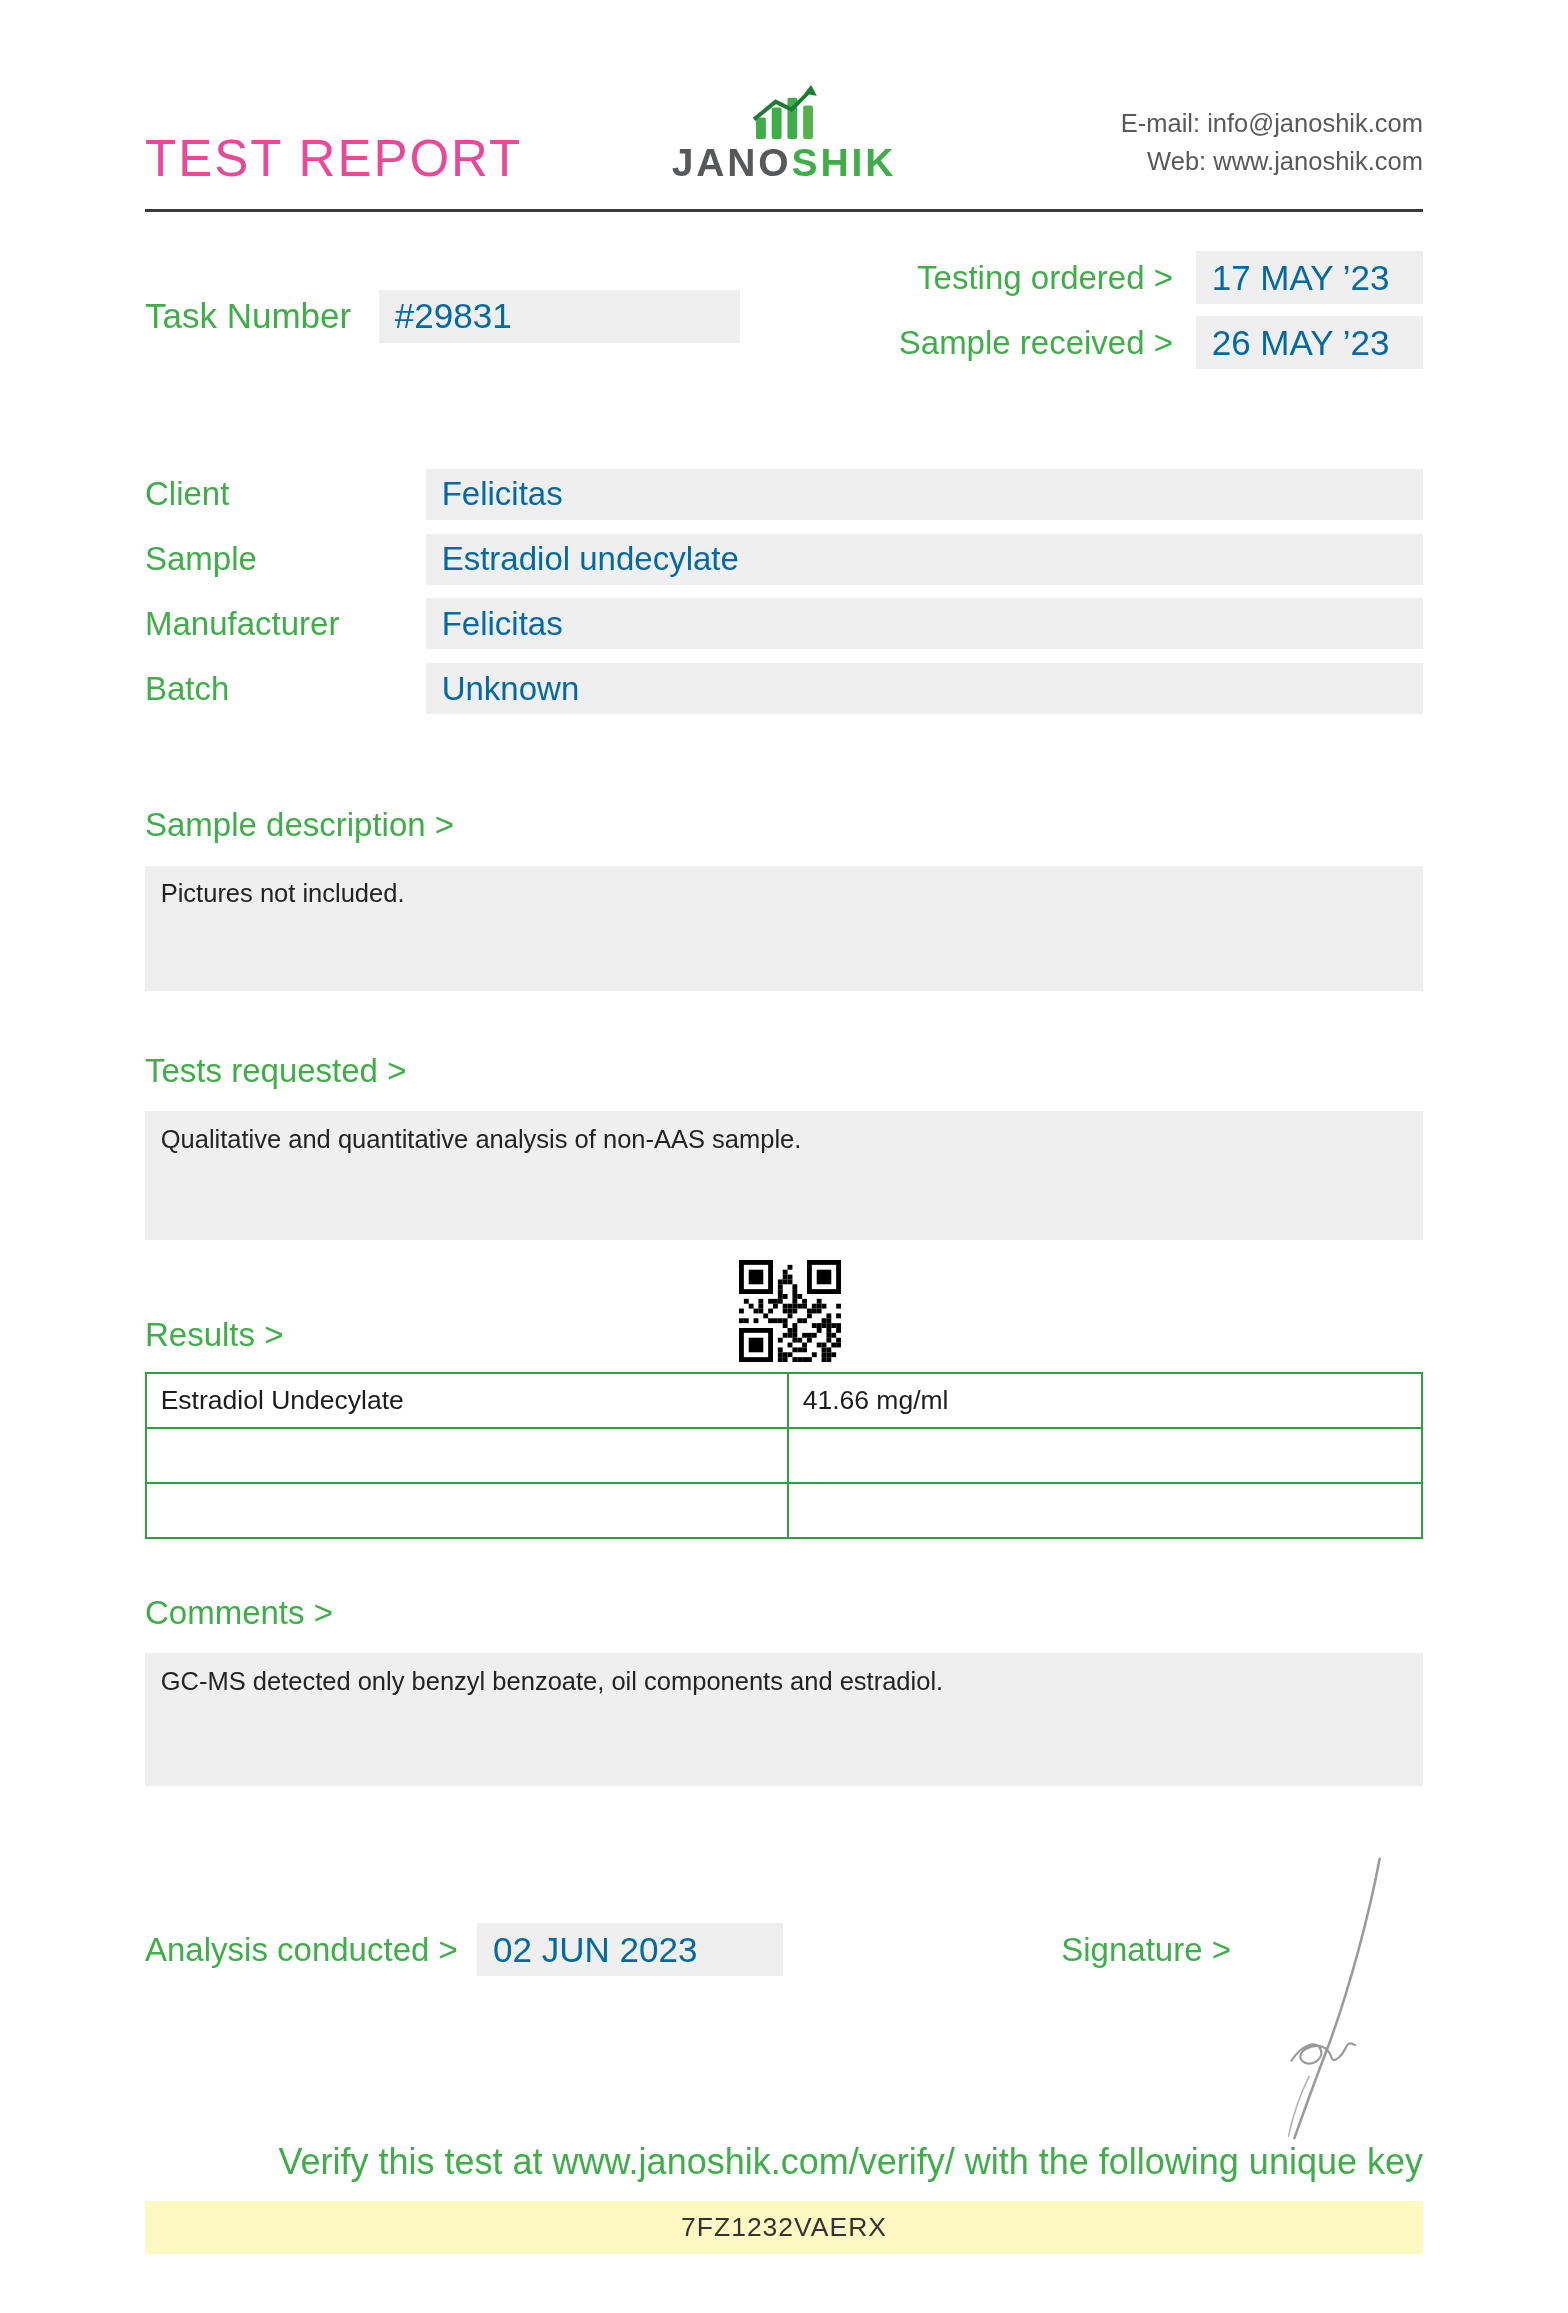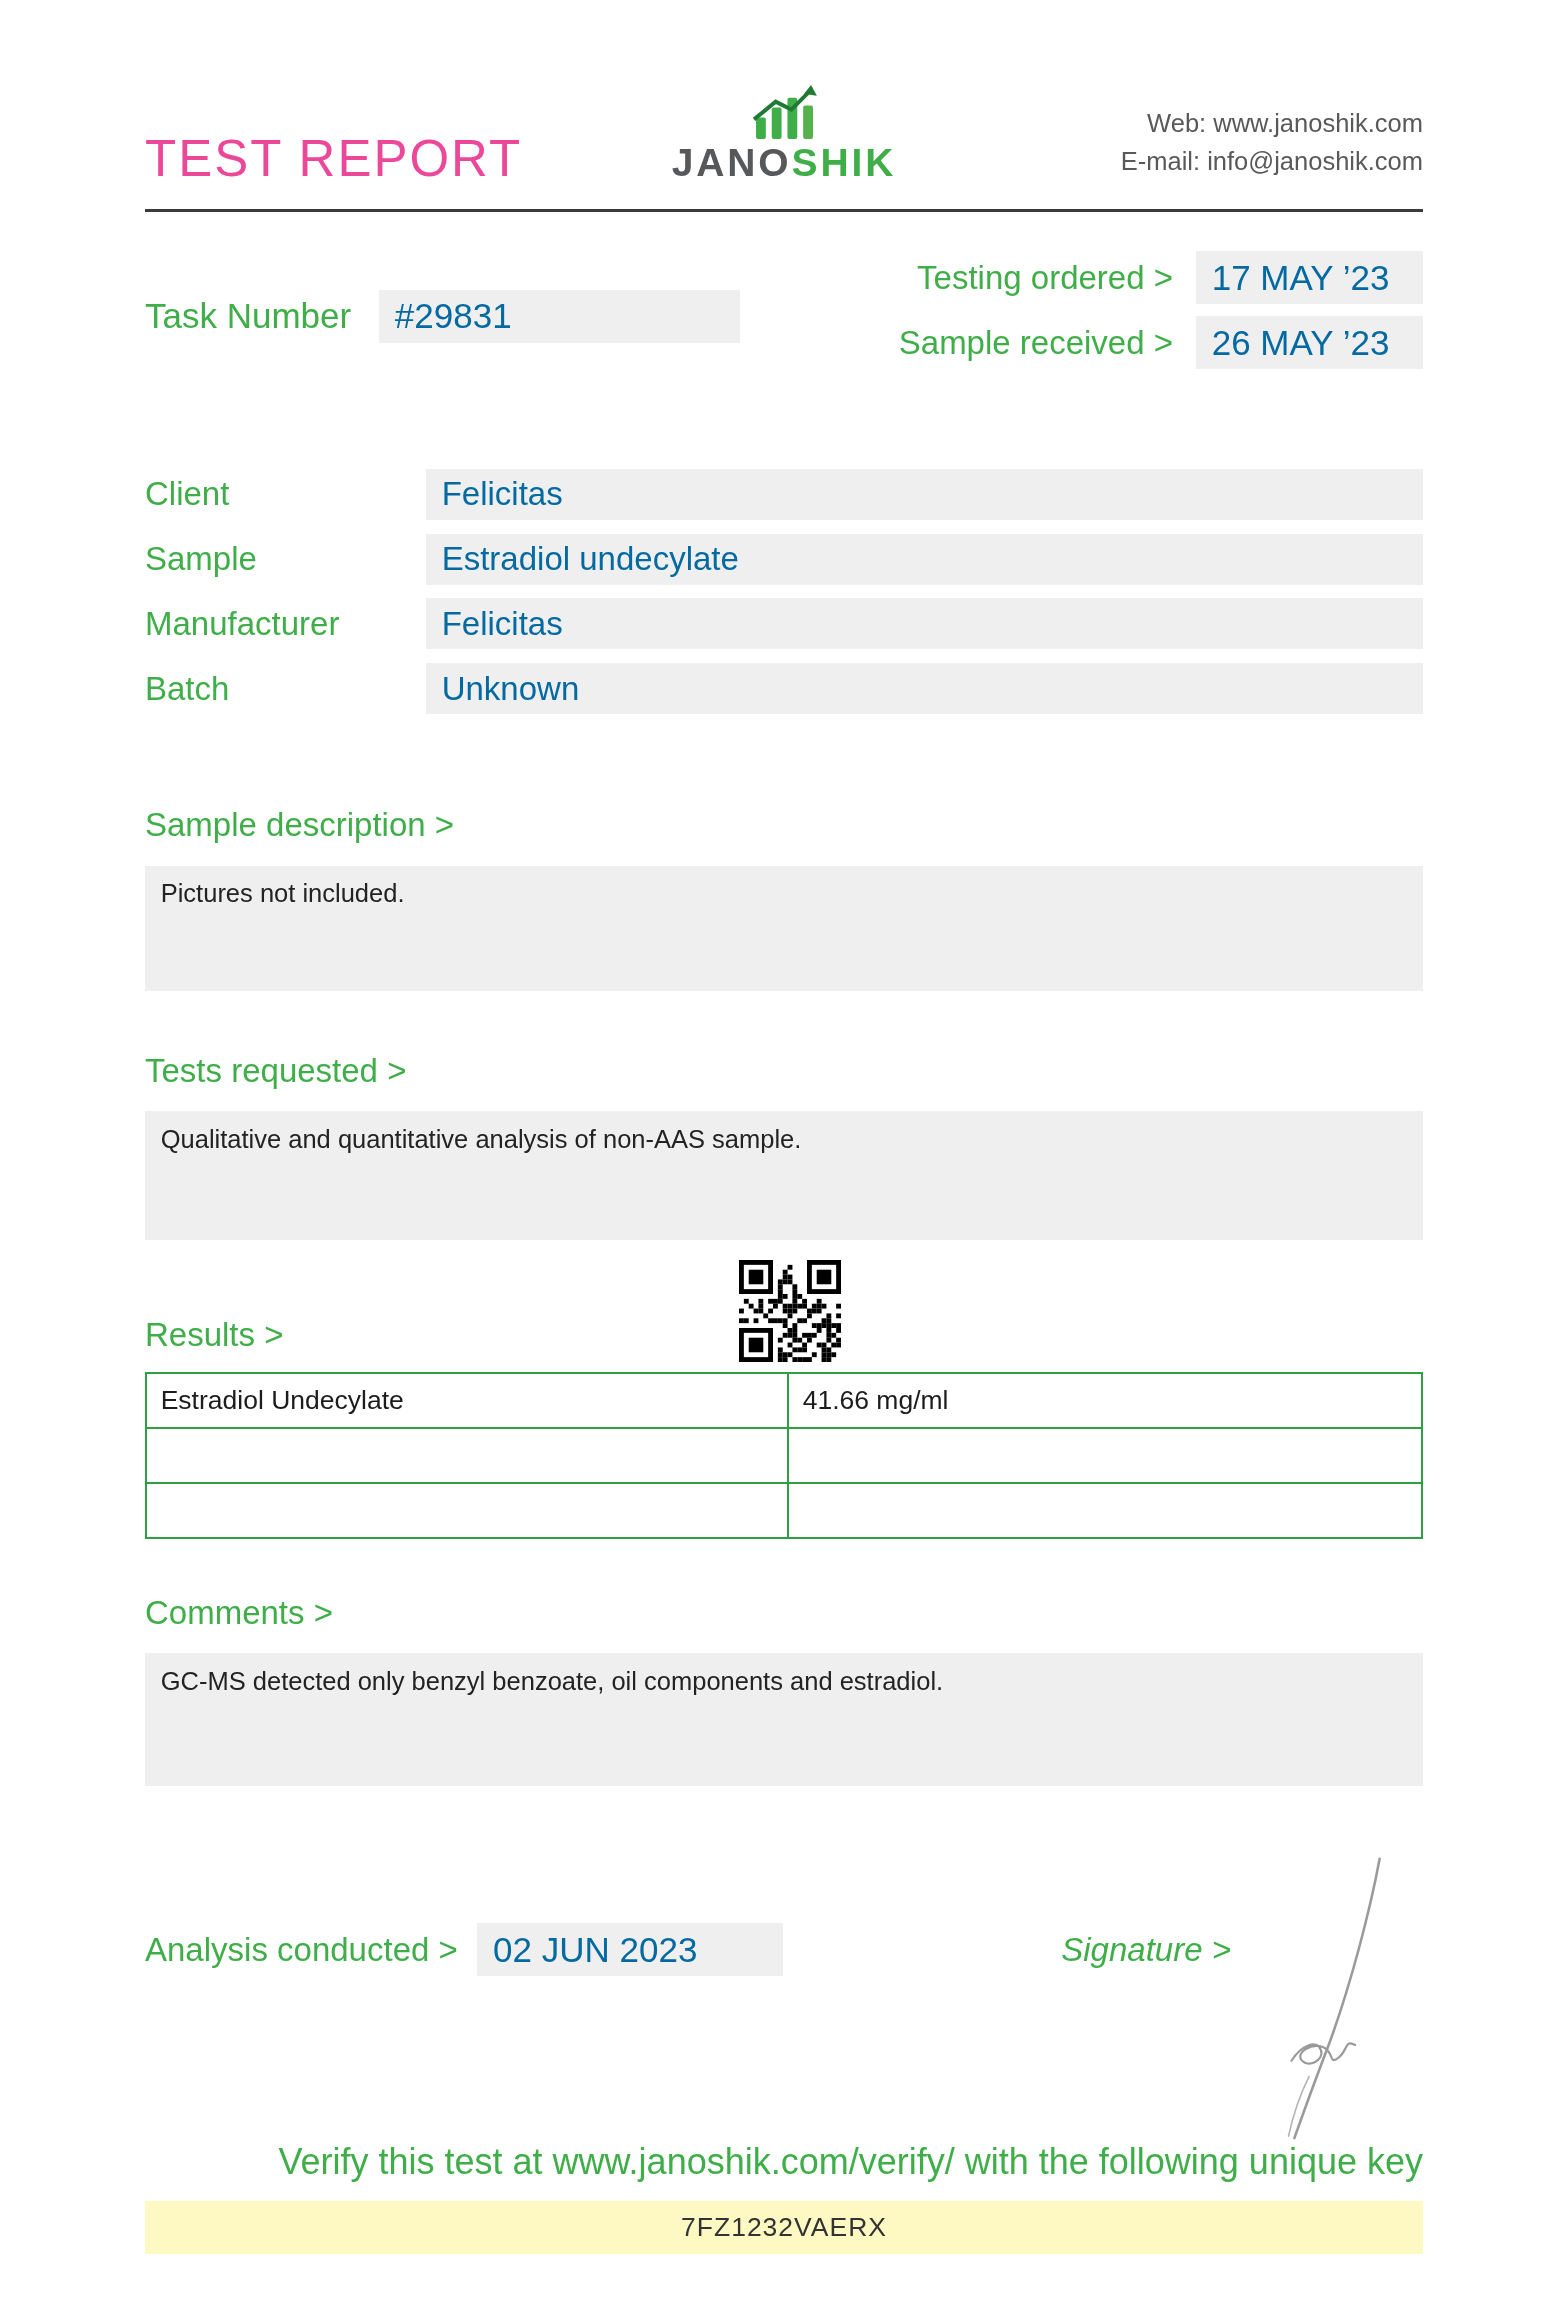--- a/index.html
+++ b/index.html
@@ -42,21 +42,21 @@
   .box-comments { height:133px; }
   
   .results-head { position:relative; margin-top:25.5px; height:96px; }
   .results-head .sec-head { position:absolute; left:0; bottom:8px; }
   .qr { position:absolute; left:594px; top:-5.9px; width:102px; height:102px; }
   table.results { width:100%; border-collapse:collapse; table-layout:fixed; margin-top:9.8px; }
   table.results td { border:2px solid #2f9f44; height:55px; font-size:26.5px; color:#1c1c1c; padding:0 13.7px; }
   
   .analysis-row { display:flex; align-items:center; margin-top:137px; }
   .analysis-box { width:306px; margin-left:19.6px; }
-  .sig-label { margin-left:auto; margin-right:192px;font-style:italic; }
+  .sig-label { margin-left:auto; margin-right:192px; }
   .signature { position:absolute; left:1264px; top:1851px; }
   
   .verify { margin-top:165px; color:#3FAE49; font-size:36px; text-align:right; white-space:nowrap; }
   .key-box { margin-top:17.6px; background:#fef9c3; height:53px; display:flex; align-items:center; justify-content:center; font-size:26.5px; color:#333; letter-spacing:1px; }
 </style>
 </head>
 <body>
 
 <div class="page">
 
@@ -67,22 +67,22 @@
         <rect x="8" y="34" width="10" height="22" rx="2" fill="#3FAE49"></rect>
         <rect x="24" y="24" width="10" height="32" rx="2" fill="#3FAE49"></rect>
         <rect x="40" y="14" width="10" height="42" rx="2" fill="#3FAE49"></rect>
         <rect x="56" y="22" width="10" height="34" rx="2" fill="#56b04c"></rect>
         <polyline points="6,36 28,18 44,26 64,6" fill="none" stroke="#1f7a33" stroke-width="4"></polyline>
         <polygon points="64,1 70,12 57,10" fill="#1f7a33"></polygon>
       </svg>
       <div class="logo-text"><span class="dark">JANO</span><span class="grn">SHIK</span></div>
     </div>
     <div class="contact">
+      <div>E-mail: info@janoshik.com</div>
       <div>Web: www.janoshik.com</div>
-      <div>E-mail: info@janoshik.com</div>
     </div>
   </header>
 
   <hr class="rule">
 
   <section class="task-row">
     <div class="task-left">
       <span class="lbl">Task Number</span>
       <span class="valbox task-val">#29831</span>
     </div>

